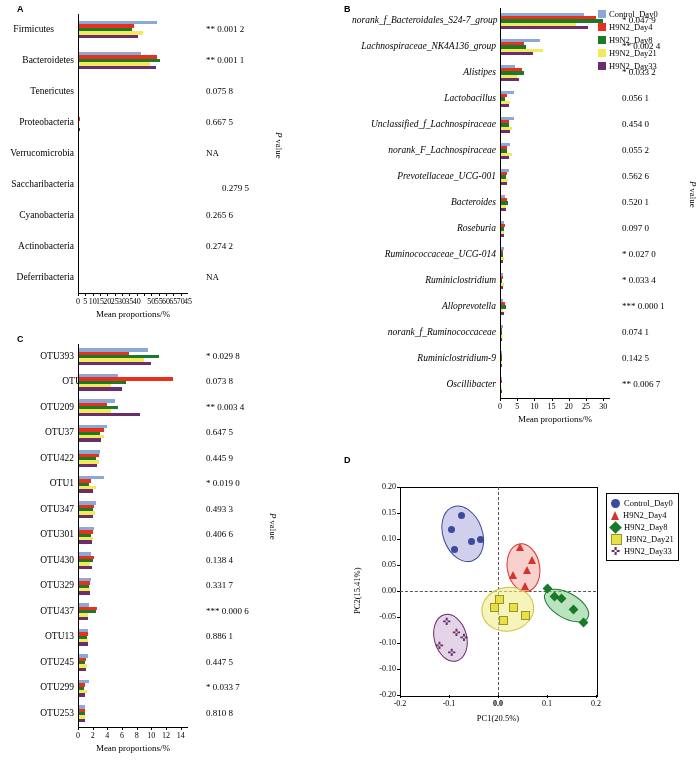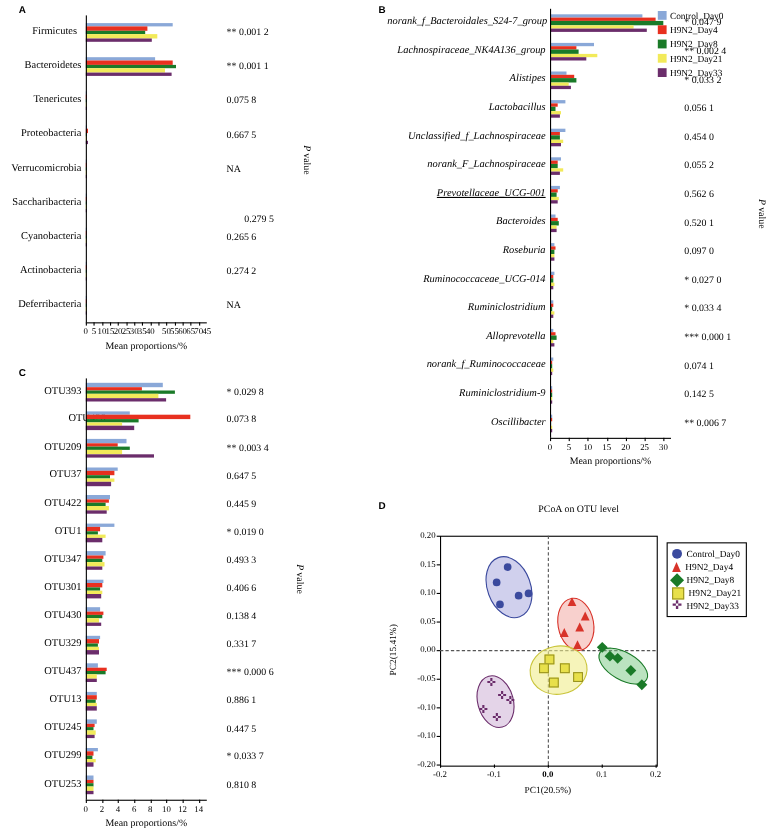--- a/index.html
+++ b/index.html
@@ -79,21 +79,21 @@
   .pcoa-legend{position:absolute;border:1px solid #000;background:#fff;padding:3px 4px;}
   .pcoa-legend .legend-item{margin-bottom:1px;}
   .marker{position:absolute;}
 </style>
 </head>
 <body>
 
 <div class="panel" style="left:0;top:0;width:300px;height:350px;">
   <div class="panel-letter" style="left:17px;top:4px;">A</div>
   <div class="chart" id="chartA" style="left:0;top:0;width:300px;height:350px;">
-      <div class="rowlabel" style="left: 16px; top: 23.5px; width: 54px;">Firmicutes</div>
+      <div class="rowlabel" style="left: 0px; top: 23.5px; width: 54px;">Firmicutes</div>
       <div class="bar" style="left: 78px; top: 20.5px; height: 3.6px; width: 79.2px; background: rgb(138, 168, 216);"></div>
       <div class="bar" style="left: 78px; top: 24.1px; height: 3.6px; width: 55.7333px; background: rgb(232, 48, 31);"></div>
       <div class="bar" style="left: 78px; top: 27.7px; height: 3.6px; width: 54.2667px; background: rgb(26, 122, 40);"></div>
       <div class="bar" style="left: 78px; top: 31.3px; height: 3.6px; width: 64.5333px; background: rgb(242, 234, 90);"></div>
       <div class="bar" style="left: 78px; top: 34.9px; height: 3.6px; width: 60.1333px; background: rgb(107, 45, 107);"></div>
       <div class="pval" style="left: 206px; top: 23.5px;">** 0.001 2</div>
       <div class="rowlabel" style="left: 0px; top: 54.5px; width: 74px;">Bacteroidetes</div>
       <div class="bar" style="left: 78px; top: 51.5px; height: 3.6px; width: 63.0667px; background: rgb(138, 168, 216);"></div>
       <div class="bar" style="left: 78px; top: 55.1px; height: 3.6px; width: 79.2px; background: rgb(232, 48, 31);"></div>
       <div class="bar" style="left: 78px; top: 58.7px; height: 3.6px; width: 82.1333px; background: rgb(26, 122, 40);"></div>
@@ -120,21 +120,21 @@
       <div class="bar" style="left: 78px; top: 151.7px; height: 3.6px; width: 0.8px; background: rgb(26, 122, 40);"></div>
       <div class="bar" style="left: 78px; top: 155.3px; height: 3.6px; width: 0.8px; background: rgb(242, 234, 90);"></div>
       <div class="bar" style="left: 78px; top: 158.9px; height: 3.6px; width: 0.8px; background: rgb(107, 45, 107);"></div>
       <div class="pval" style="left: 206px; top: 147.5px;">NA</div>
       <div class="rowlabel" style="left: 0px; top: 178.5px; width: 74px;">Saccharibacteria</div>
       <div class="bar" style="left: 78px; top: 175.5px; height: 3.6px; width: 0.8px; background: rgb(138, 168, 216);"></div>
       <div class="bar" style="left: 78px; top: 179.1px; height: 3.6px; width: 0.8px; background: rgb(232, 48, 31);"></div>
       <div class="bar" style="left: 78px; top: 182.7px; height: 3.6px; width: 0.8px; background: rgb(26, 122, 40);"></div>
       <div class="bar" style="left: 78px; top: 186.3px; height: 3.6px; width: 0.8px; background: rgb(242, 234, 90);"></div>
       <div class="bar" style="left: 78px; top: 189.9px; height: 3.6px; width: 0.8px; background: rgb(107, 45, 107);"></div>
-      <div class="pval" style="left: 206px; top: 194px; padding-left: 16px;">0.279 5</div>
+      <div class="pval" style="left: 206px; top: 183px; padding-left: 16px;">0.279 5</div>
       <div class="rowlabel" style="left: 0px; top: 209.5px; width: 74px;">Cyanobacteria</div>
       <div class="bar" style="left: 78px; top: 206.5px; height: 3.6px; width: 0.8px; background: rgb(138, 168, 216);"></div>
       <div class="bar" style="left: 78px; top: 210.1px; height: 3.6px; width: 0.8px; background: rgb(232, 48, 31);"></div>
       <div class="bar" style="left: 78px; top: 213.7px; height: 3.6px; width: 0.8px; background: rgb(26, 122, 40);"></div>
       <div class="bar" style="left: 78px; top: 217.3px; height: 3.6px; width: 0.8px; background: rgb(242, 234, 90);"></div>
       <div class="bar" style="left: 78px; top: 220.9px; height: 3.6px; width: 0.8px; background: rgb(107, 45, 107);"></div>
       <div class="pval" style="left: 206px; top: 209.5px;">0.265 6</div>
       <div class="rowlabel" style="left: 0px; top: 240.5px; width: 74px;">Actinobacteria</div>
       <div class="bar" style="left: 78px; top: 237.5px; height: 3.6px; width: 0.8px; background: rgb(138, 168, 216);"></div>
       <div class="bar" style="left: 78px; top: 241.1px; height: 3.6px; width: 0.8px; background: rgb(232, 48, 31);"></div>
@@ -224,21 +224,21 @@
       <div class="bar" style="left: 148px; top: 126.7px; height: 3.4px; width: 12.0312px; background: rgb(242, 234, 90);"></div>
       <div class="bar" style="left: 148px; top: 130.1px; height: 3.4px; width: 10.3125px; background: rgb(107, 45, 107);"></div>
       <div class="pval" style="left: 270px; top: 119px;">0.454 0</div>
       <div class="rowlabel ital" style="left: 0px; top: 145px; width: 144px;">norank_F_Lachnospiraceae</div>
       <div class="bar" style="left: 148px; top: 142.5px; height: 3.4px; width: 10.3125px; background: rgb(138, 168, 216);"></div>
       <div class="bar" style="left: 148px; top: 145.9px; height: 3.4px; width: 6.875px; background: rgb(232, 48, 31);"></div>
       <div class="bar" style="left: 148px; top: 149.3px; height: 3.4px; width: 6.875px; background: rgb(26, 122, 40);"></div>
       <div class="bar" style="left: 148px; top: 152.7px; height: 3.4px; width: 12.0312px; background: rgb(242, 234, 90);"></div>
       <div class="bar" style="left: 148px; top: 156.1px; height: 3.4px; width: 8.59375px; background: rgb(107, 45, 107);"></div>
       <div class="pval" style="left: 270px; top: 145px;">0.055 2</div>
-      <div class="rowlabel ital" style="left: 0px; top: 171px; width: 144px; text-decoration: underline;">Prevotellaceae_UCG-001</div>
+      <div class="rowlabel ital" style="left: 0px; top: 171px; width: 144px;">Prevotellaceae_UCG-001</div>
       <div class="bar" style="left: 148px; top: 168.5px; height: 3.4px; width: 8.59375px; background: rgb(138, 168, 216);"></div>
       <div class="bar" style="left: 148px; top: 171.9px; height: 3.4px; width: 6.875px; background: rgb(232, 48, 31);"></div>
       <div class="bar" style="left: 148px; top: 175.3px; height: 3.4px; width: 6.1875px; background: rgb(26, 122, 40);"></div>
       <div class="bar" style="left: 148px; top: 178.7px; height: 3.4px; width: 7.5625px; background: rgb(242, 234, 90);"></div>
       <div class="bar" style="left: 148px; top: 182.1px; height: 3.4px; width: 6.875px; background: rgb(107, 45, 107);"></div>
       <div class="pval" style="left: 270px; top: 171px;">0.562 6</div>
       <div class="rowlabel ital" style="left: 0px; top: 197px; width: 144px;">Bacteroides</div>
       <div class="bar" style="left: 148px; top: 194.5px; height: 3.4px; width: 5.15625px; background: rgb(138, 168, 216);"></div>
       <div class="bar" style="left: 148px; top: 197.9px; height: 3.4px; width: 6.875px; background: rgb(232, 48, 31);"></div>
       <div class="bar" style="left: 148px; top: 201.3px; height: 3.4px; width: 7.5625px; background: rgb(26, 122, 40);"></div>
@@ -441,21 +441,20 @@
       <div class="ticklbl" style="left: 156px; top: 400.5px; width: 20px;">12</div>
       <div class="tick" style="left: 180.667px; top: 396.5px; height: 3px;"></div>
       <div class="ticklbl" style="left: 170.667px; top: 400.5px; width: 20px;">14</div>
       <div class="axistitle" style="left: 78px; top: 412.5px; width: 110px;">Mean proportions/%</div>
       <div class="pvalhdr" style="left: 268px; top: 183.25px;"><i>P</i> value</div>
     </div>
 </div>
 
 <div class="panel" style="left:352px;top:455px;width:348px;height:308px;">
   <div class="panel-letter" style="left:-8px;top:0px;">D</div>
-  <div class="pcoa-title" style="left:0;top:2px;">PCoA on OTU level</div>
   <div class="chart" id="chartD" style="left:0;top:0;width:348px;height:308px;">
       <div class="pcoa-box" style="left: 48px; top: 32px; width: 196px; height: 208px;"></div>
       <div class="dashline" style="left: 48px; top: 136px; width: 196px; border-top: 1px dashed rgb(85, 85, 85);"></div>
       <div class="dashline" style="left: 146px; top: 32px; height: 208px; border-left: 1px dashed rgb(85, 85, 85);"></div>
       <div class="axlbl" style="left: 34px; top: 244px; width: 28px;">-0.2</div>
       <div class="tick" style="left: 48px; top: 240px; height: 3px;"></div>
       <div class="axlbl" style="left: 83px; top: 244px; width: 28px;">-0.1</div>
       <div class="tick" style="left: 97px; top: 240px; height: 3px;"></div>
       <div class="axlbl" style="left: 132px; top: 244px; width: 28px; font-weight: bold;">0.0</div>
       <div class="tick" style="left: 146px; top: 240px; height: 3px;"></div>

